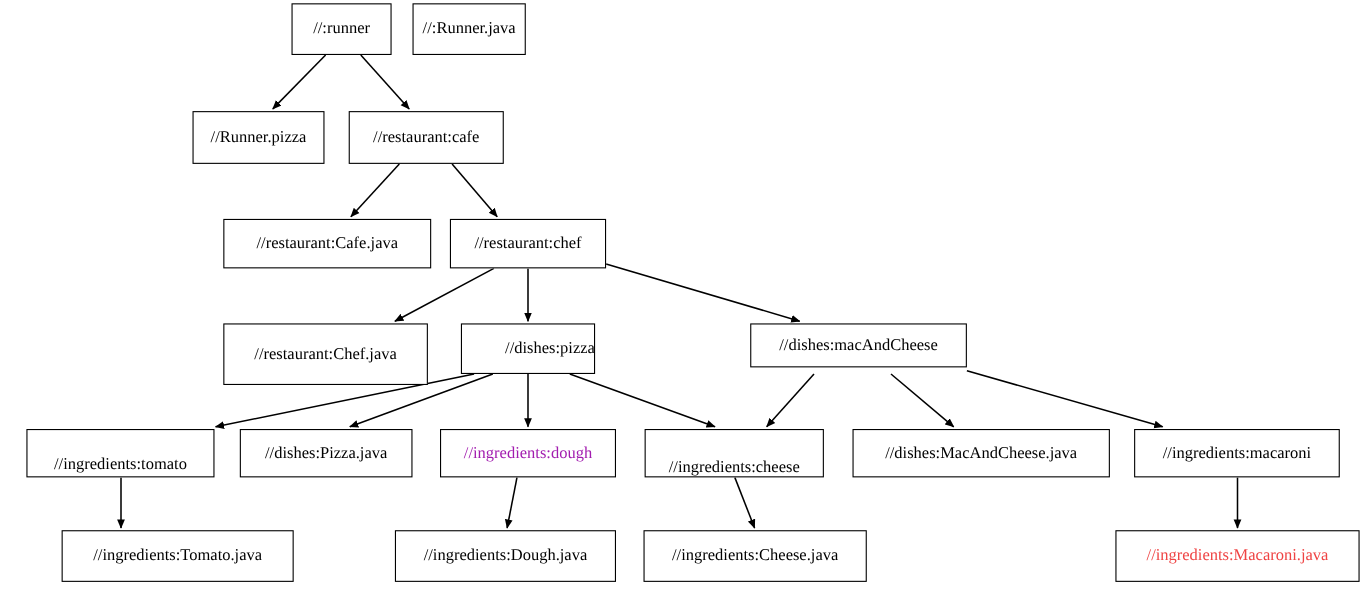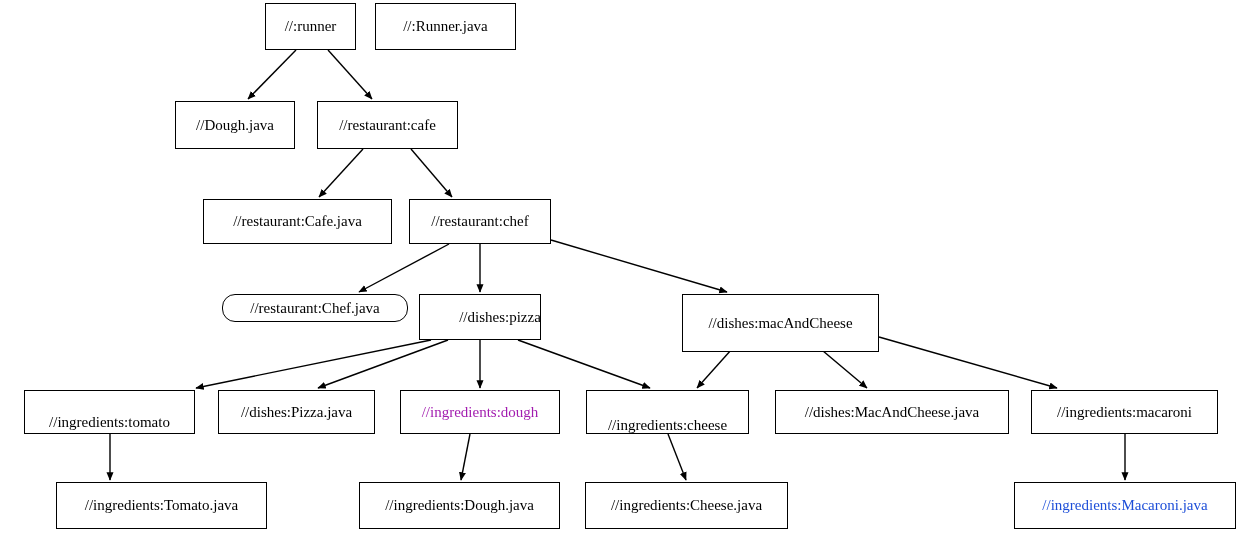--- a/index.html
+++ b/index.html
@@ -67,42 +67,42 @@
       <line x1="879" y1="337" x2="1057" y2="388" stroke="#000000" stroke-width="1.4" marker-end="url(#arrowhead)"></line>
       <line x1="110" y1="434" x2="110" y2="480" stroke="#000000" stroke-width="1.4" marker-end="url(#arrowhead)"></line>
       <line x1="470" y1="434" x2="461" y2="480" stroke="#000000" stroke-width="1.4" marker-end="url(#arrowhead)"></line>
       <line x1="668" y1="434" x2="686" y2="480" stroke="#000000" stroke-width="1.4" marker-end="url(#arrowhead)"></line>
       <line x1="1125" y1="434" x2="1125" y2="480" stroke="#000000" stroke-width="1.4" marker-end="url(#arrowhead)"></line>
     </svg>
   <div id="node-layer">
       <div class="graph-node" style="left: 265px; top: 3px; width: 91px; height: 47px; border-color: rgb(0, 0, 0); background: rgb(255, 255, 255);">
         <span class="node-label" style="color: rgb(0, 0, 0);">//:runner</span>
       </div>
-      <div class="graph-node" style="left: 375px; top: 3px; width: 141px; height: 47px; border-color: rgb(0, 0, 0); background: rgb(255, 255, 255);">
+      <div class="graph-node" style="left: 375px; top: 3px; width: 103px; height: 47px; border-color: rgb(0, 0, 0); background: rgb(255, 255, 255);">
         <span class="node-label" style="color: rgb(0, 0, 0);">//:Runner.java</span>
       </div>
       <div class="graph-node" style="left: 175px; top: 101px; width: 120px; height: 48px; border-color: rgb(0, 0, 0); background: rgb(255, 255, 255);">
-        <span class="node-label" style="color: rgb(0, 0, 0);">//Dough.java</span>
+        <span class="node-label" style="color: rgb(0, 0, 0);">//Runner.pizza</span>
       </div>
       <div class="graph-node" style="left: 317px; top: 101px; width: 141px; height: 48px; border-color: rgb(0, 0, 0); background: rgb(255, 255, 255);">
         <span class="node-label" style="color: rgb(0, 0, 0);">//restaurant:cafe</span>
       </div>
       <div class="graph-node" style="left: 203px; top: 199px; width: 189px; height: 45px; border-color: rgb(0, 0, 0); background: rgb(255, 255, 255);">
         <span class="node-label" style="color: rgb(0, 0, 0);">//restaurant:Cafe.java</span>
       </div>
       <div class="graph-node" style="left: 409px; top: 199px; width: 142px; height: 45px; border-color: rgb(0, 0, 0); background: rgb(255, 255, 255);">
         <span class="node-label" style="color: rgb(0, 0, 0);">//restaurant:chef</span>
       </div>
-      <div class="graph-node" style="left: 222px; top: 294px; width: 186px; height: 28px; border-color: rgb(0, 0, 0); background: rgb(255, 255, 255); border-radius: 13px;">
+      <div class="graph-node" style="left: 203px; top: 294px; width: 186px; height: 56px; border-color: rgb(0, 0, 0); background: rgb(255, 255, 255);">
         <span class="node-label" style="color: rgb(0, 0, 0);">//restaurant:Chef.java</span>
       </div>
       <div class="graph-node" style="left: 419px; top: 294px; width: 122px; height: 46px; border-color: rgb(0, 0, 0); background: rgb(255, 255, 255); padding-left: 40px;">
         <span class="node-label" style="color: rgb(0, 0, 0);">//dishes:pizza</span>
       </div>
-      <div class="graph-node" style="left: 682px; top: 294px; width: 197px; height: 58px; border-color: rgb(0, 0, 0); background: rgb(255, 255, 255);">
+      <div class="graph-node" style="left: 682px; top: 294px; width: 197px; height: 40px; border-color: rgb(0, 0, 0); background: rgb(255, 255, 255);">
         <span class="node-label" style="color: rgb(0, 0, 0);">//dishes:macAndCheese</span>
       </div>
       <div class="graph-node" style="left: 24px; top: 390px; width: 171px; height: 44px; border-color: rgb(0, 0, 0); background: rgb(255, 255, 255);">
         <span class="node-label" style="color: rgb(0, 0, 0); margin-top: 20px;">//ingredients:tomato</span>
       </div>
       <div class="graph-node" style="left: 218px; top: 390px; width: 157px; height: 44px; border-color: rgb(0, 0, 0); background: rgb(255, 255, 255);">
         <span class="node-label" style="color: rgb(0, 0, 0);">//dishes:Pizza.java</span>
       </div>
       <div class="graph-node" style="left: 400px; top: 390px; width: 160px; height: 44px; border-color: rgb(0, 0, 0); background: rgb(255, 255, 255);">
         <span class="node-label" style="color: #a21caf;">//ingredients:dough</span>
@@ -119,16 +119,16 @@
       <div class="graph-node" style="left: 8px; top: 482px; width: 211px; height: 47px; border-color: rgb(0, 0, 0); background: rgb(255, 255, 255); margin-left: 48px;">
         <span class="node-label" style="color: rgb(0, 0, 0);">//ingredients:Tomato.java</span>
       </div>
       <div class="graph-node" style="left: 359px; top: 482px; width: 201px; height: 47px; border-color: rgb(0, 0, 0); background: rgb(255, 255, 255);">
         <span class="node-label" style="color: rgb(0, 0, 0);">//ingredients:Dough.java</span>
       </div>
       <div class="graph-node" style="left: 585px; top: 482px; width: 203px; height: 47px; border-color: rgb(0, 0, 0); background: rgb(255, 255, 255);">
         <span class="node-label" style="color: rgb(0, 0, 0);">//ingredients:Cheese.java</span>
       </div>
       <div class="graph-node" style="left: 1014px; top: 482px; width: 222px; height: 47px; border-color: rgb(0, 0, 0); background: rgb(255, 255, 255);">
-        <span class="node-label" style="color: #1d4ed8;">//ingredients:Macaroni.java</span>
+        <span class="node-label" style="color: #ef4444;">//ingredients:Macaroni.java</span>
       </div>
     </div>
 </div>
 
 </body></html>

